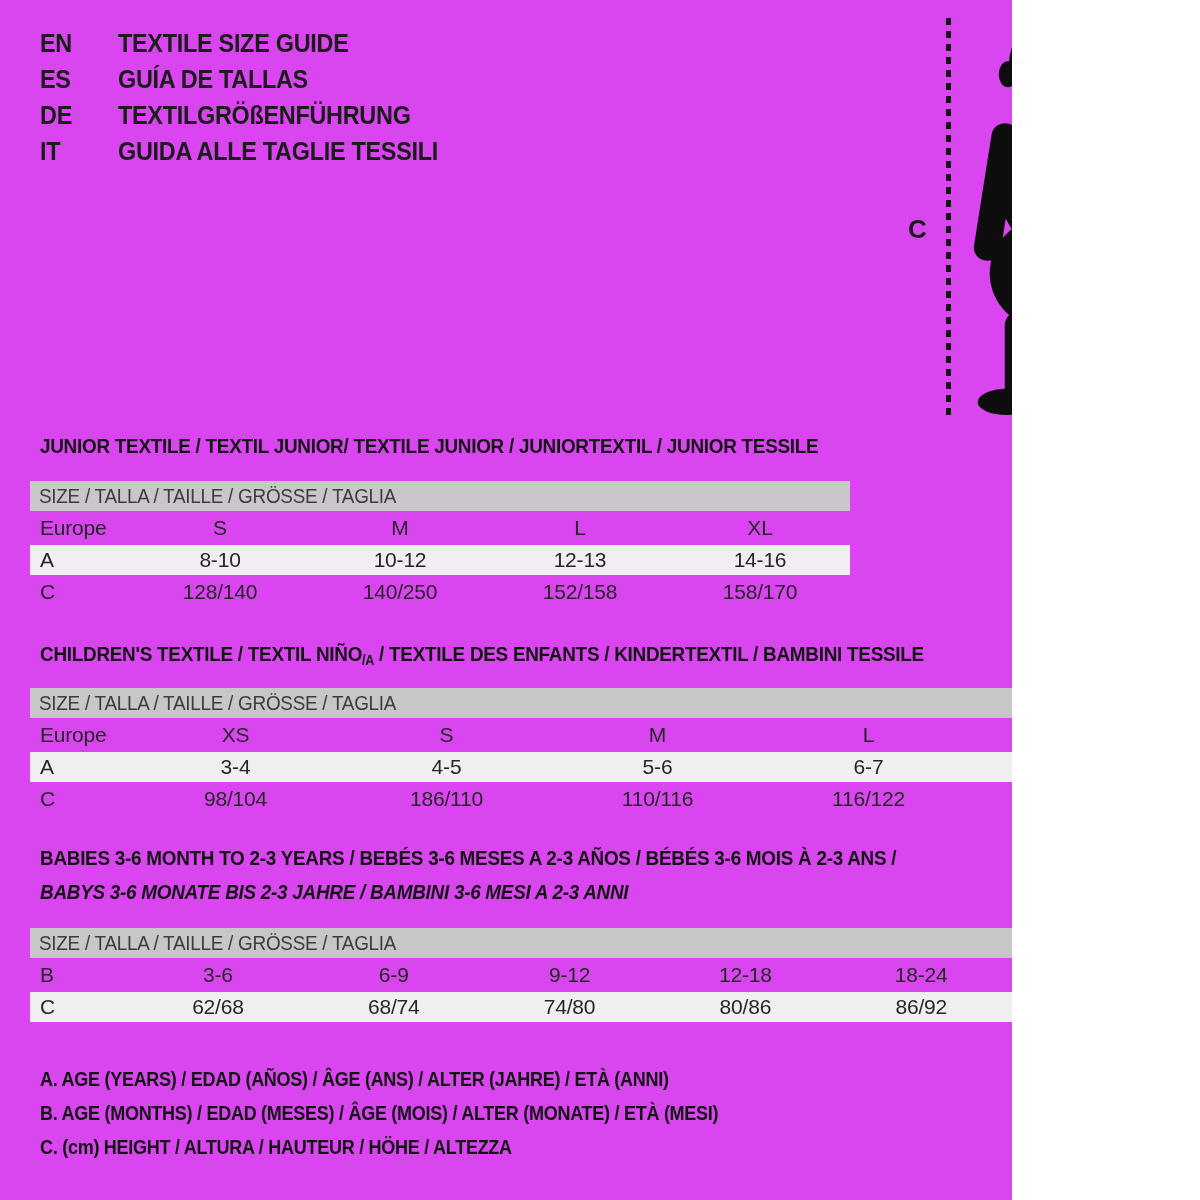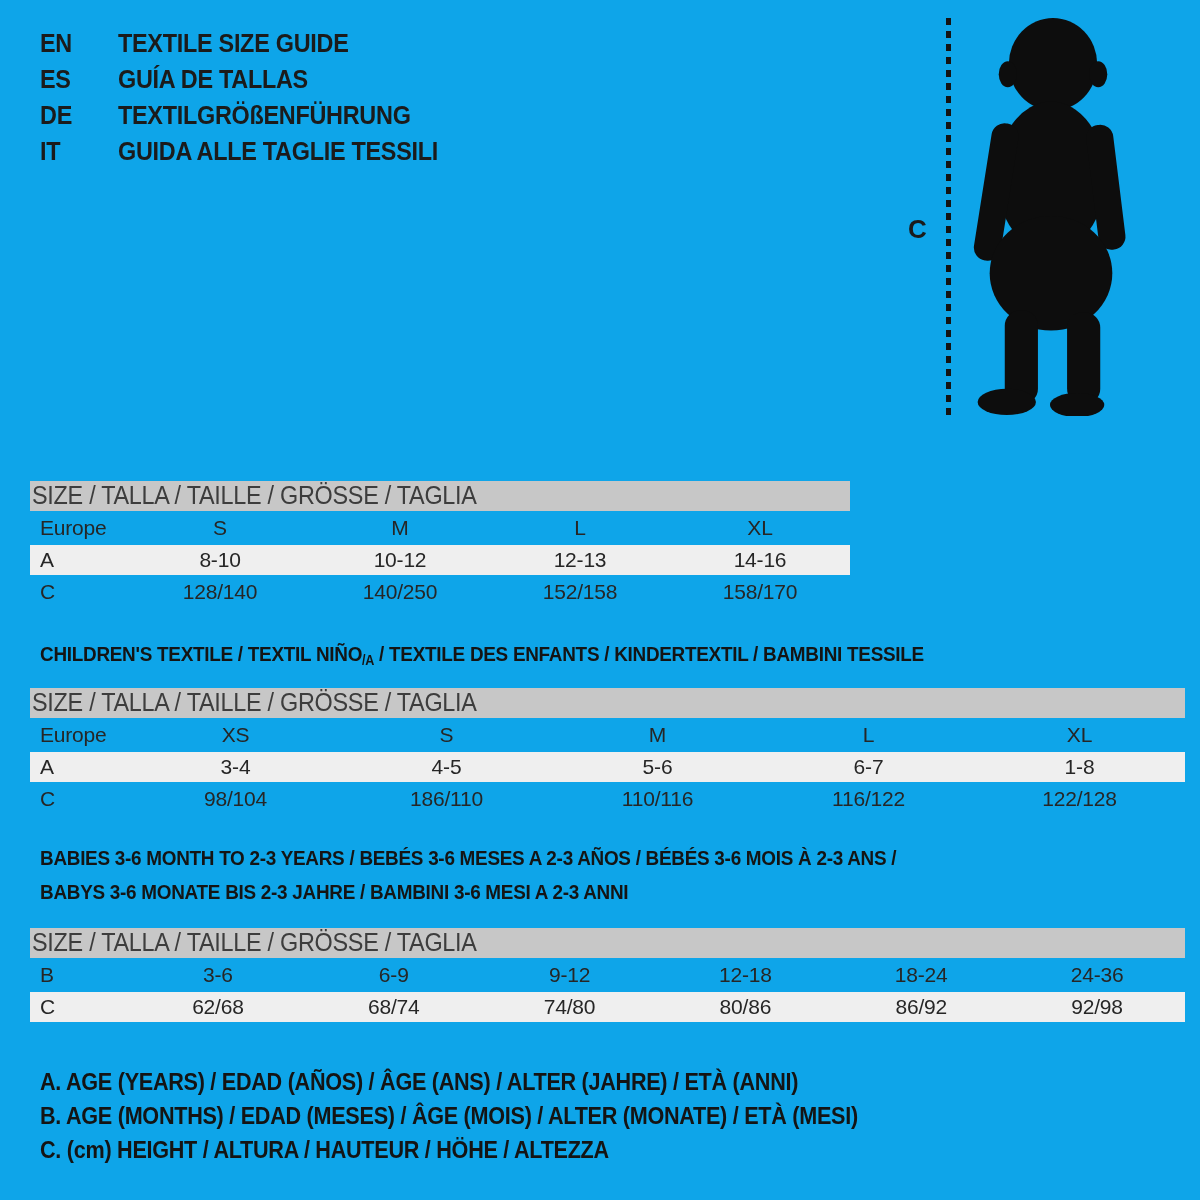--- a/index.html
+++ b/index.html
@@ -3,21 +3,21 @@
 <meta charset="utf-8">
 <style>
   * { margin:0; padding:0; box-sizing:border-box; }
   html,body { width:1200px; height:1200px; }
   body {
     background:#ffffff;
     font-family:"Liberation Sans", sans-serif;
     color:#1b1b1b;
     -webkit-font-smoothing:antialiased;
   }
-  .page { position:relative; width:1200px; height:1200px; overflow:hidden; background:#0ea5e9; }
+  .page { position:relative; width:1012px; height:1200px; overflow:hidden; background:#d946ef; }
 
   
   .cx { display:inline-block; transform:scaleX(0.9); transform-origin:0 50%; letter-spacing:-0.3px; white-space:nowrap; }
 
   
   .lang-block { position:absolute; left:40px; top:28px; }
   .lang-row { display:flex; height:27px; margin-bottom:9px; font-weight:bold; font-size:26px; }
   .lang-code { width:78px; flex:0 0 78px; }
 
   
@@ -28,34 +28,34 @@
   .measure-label { position:absolute; left:908px; top:214px; font-weight:bold; font-size:26px; }
   .toddler { position:absolute; left:960px; top:14px; width:182px; height:402px; }
 
   
   .section-title { position:absolute; left:40px; font-weight:bold; font-size:21px; color:#141414; white-space:nowrap; }
   .section-title sub { font-size:14px; vertical-align:-4px; }
 
   .size-table { position:absolute; left:30px; }
   .size-bar {
     height:30px; background:#c7c7c7; color:#3d3d3d;
-    font-size:26px; line-height:29px; padding-left:2px; white-space:nowrap;
+    font-size:21px; line-height:29px; padding-left:9px; white-space:nowrap;
   }
   table.grid { width:100%; table-layout:fixed; border-collapse:separate; border-spacing:0 2px; }
   table.grid td {
     height:30px; font-size:21px; letter-spacing:-0.2px; color:#262626;
     text-align:center; vertical-align:middle; overflow:hidden;
   }
   table.grid td.lbl { text-align:left; padding-left:10px;margin-top:32px; }
   tr.stripe td { background:#efefef; }
   col.c-label { width:100px; }
 
   
   .notes { position:absolute; left:40px; top:1068px; }
-  .note-line { font-weight:bold; font-size:24px; height:25px; margin-bottom:9px; color:#141414; }
+  .note-line { font-weight:bold; font-size:20px; height:25px; margin-bottom:9px; color:#141414; }
 </style>
 </head>
 <body>
 
 <div class="page">
 
   <div class="lang-block">
     <div class="lang-row">
       <span class="lang-code cx">EN</span>
       <span class="cx">TEXTILE SIZE GUIDE</span>
@@ -85,20 +85,23 @@
       <rect x="22" y="108" width="27" height="138" rx="13" transform="rotate(9 35 177)"></rect>
       <rect x="131" y="110" width="27" height="125" rx="13" transform="rotate(-7 144 172)"></rect>
       <ellipse cx="90" cy="258" rx="61" ry="57"></ellipse>
       <rect x="44" y="295" width="33" height="93" rx="15"></rect>
       <rect x="106" y="297" width="33" height="91" rx="15"></rect>
       <ellipse cx="46" cy="386" rx="29" ry="13"></ellipse>
       <ellipse cx="116" cy="389" rx="27" ry="12"></ellipse>
     </g>
   </svg>
 
+  <div class="section-title" style="top:434px;">
+    <span class="cx">JUNIOR TEXTILE / TEXTIL JUNIOR/ TEXTILE JUNIOR / JUNIORTEXTIL / JUNIOR TESSILE</span>
+  </div>
   <div class="size-table" style="top:481px; width:820px;">
     <div class="size-bar">
       <span class="cx">SIZE / TALLA / TAILLE / GRÖSSE / TAGLIA</span>
     </div>
     <table class="grid">
       <colgroup>
           <col class="c-label">
           <col>
           <col>
           <col>
@@ -171,21 +174,21 @@
         <td>116/122</td>
         <td>122/128</td>
       </tr>
     </tbody>
       </table>
   </div>
 
   <div class="section-title" style="top:846px;text-decoration:underline;">
     <span class="cx">BABIES 3-6 MONTH TO 2-3 YEARS / BEBÉS 3-6 MESES A 2-3 AÑOS / BÉBÉS 3-6 MOIS À 2-3 ANS /</span>
   </div>
-  <div class="section-title" style="top:880px;">
+  <div class="section-title" style="top:880px;font-style:italic;">
     <span class="cx">BABYS 3-6 MONATE BIS 2-3 JAHRE / BAMBINI 3-6 MESI A 2-3 ANNI</span>
   </div>
   <div class="size-table" style="top:928px; width:1155px;">
     <div class="size-bar">
       <span class="cx">SIZE / TALLA / TAILLE / GRÖSSE / TAGLIA</span>
     </div>
     <table class="grid">
       <colgroup>
           <col class="c-label">
           <col>

